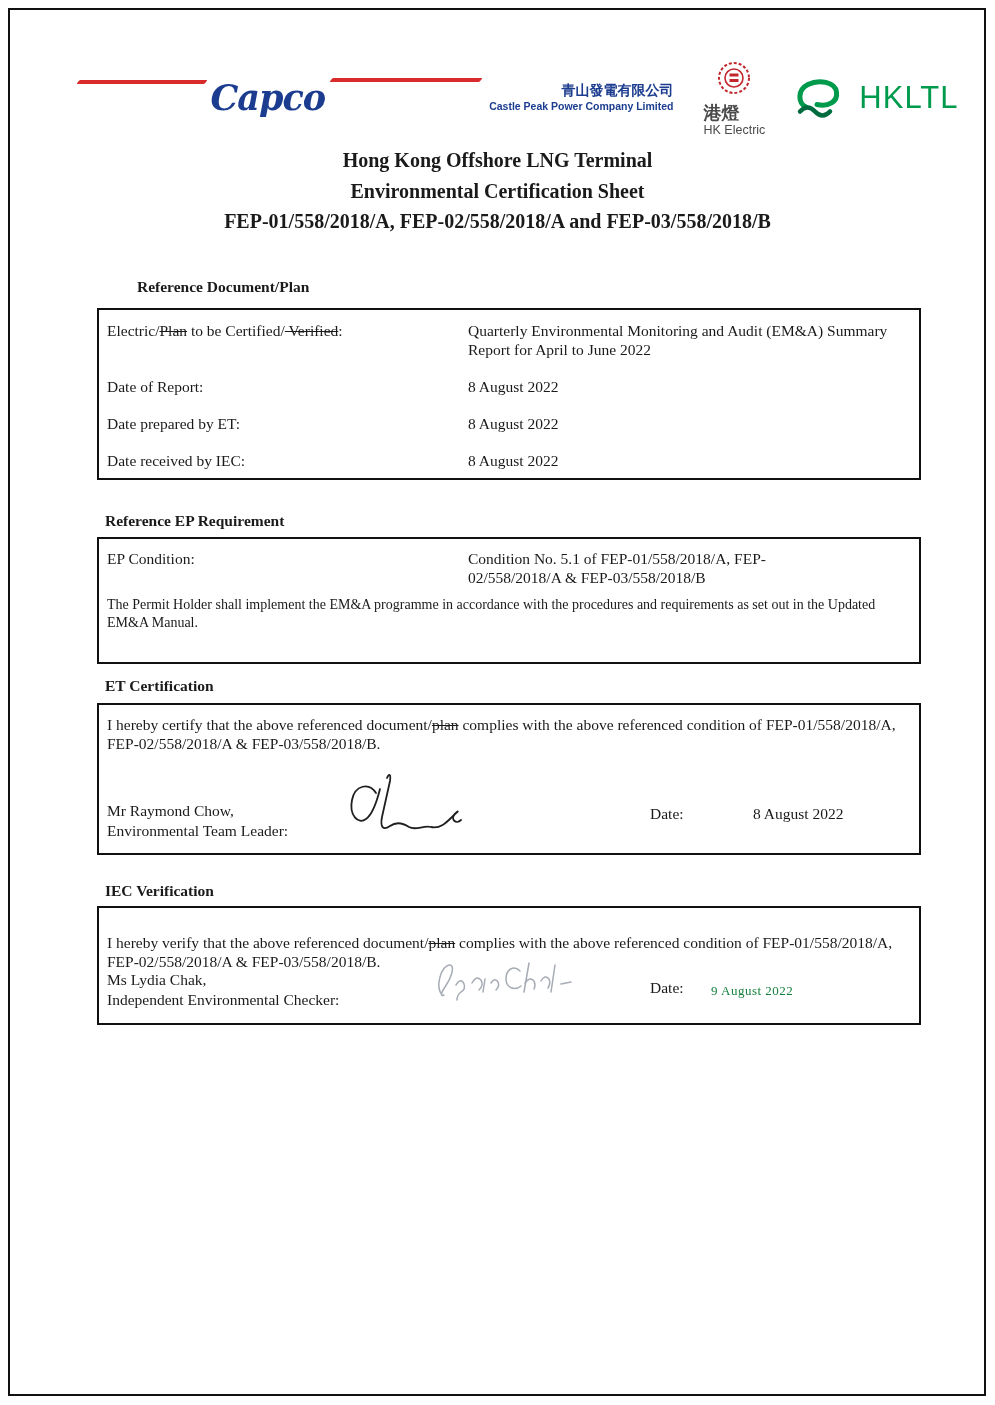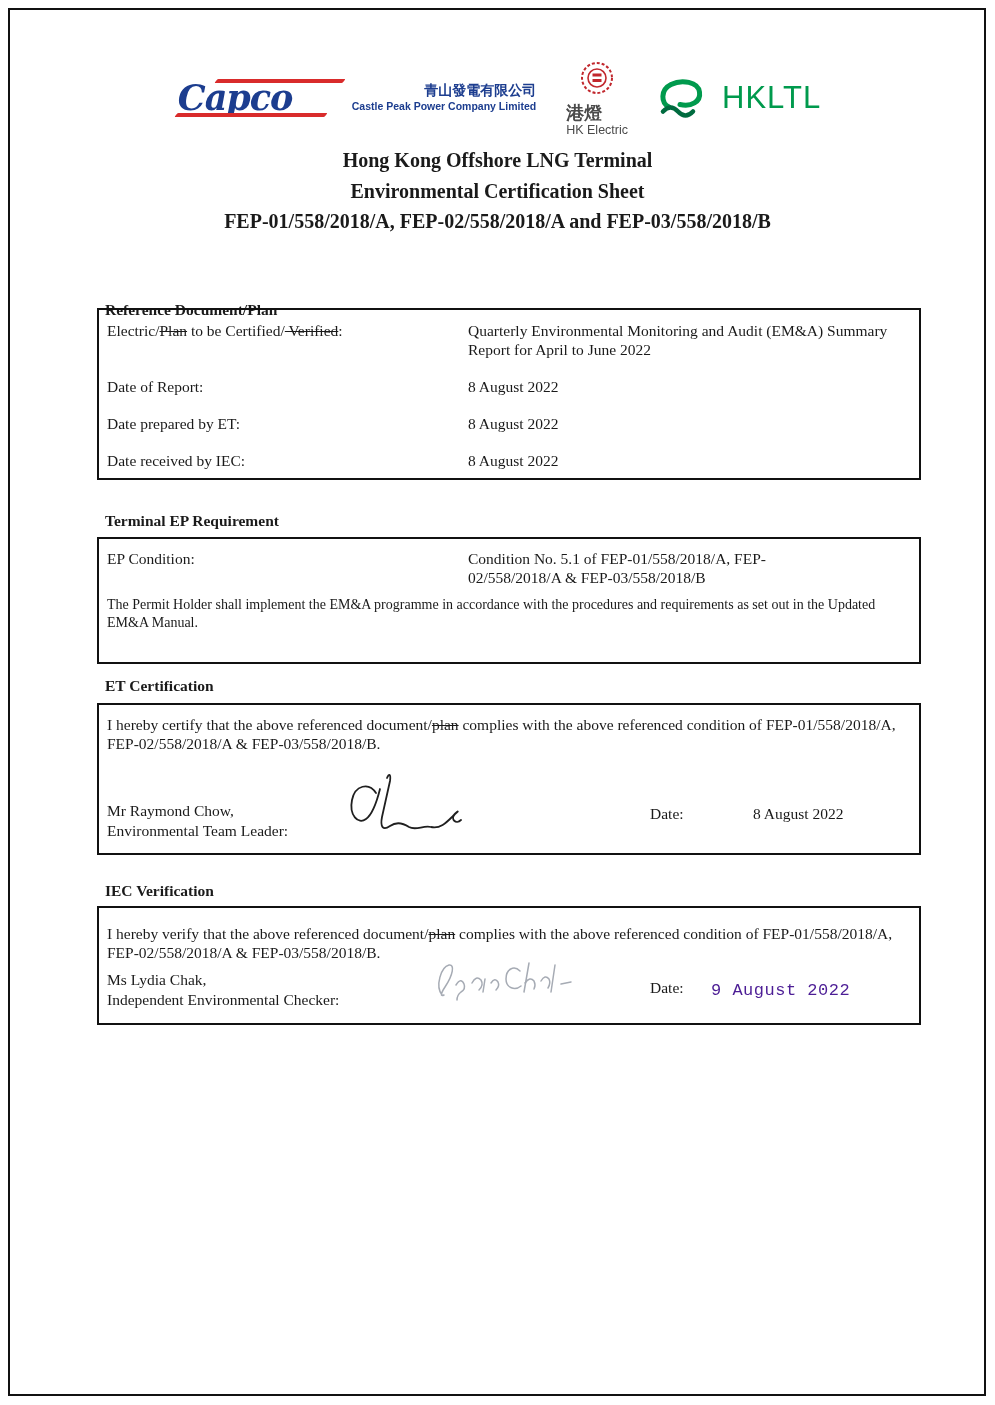--- a/index.html
+++ b/index.html
@@ -12,21 +12,21 @@
     position:absolute; left:8px; top:8px; width:978px; height:1388px;
     border:2px solid #111; box-sizing:border-box; pointer-events:none;
   }
 
   
   .logos-row {
     position:absolute; top:58px; left:0; width:100%;
     display:flex; justify-content:center; align-items:center; gap:16px;
   }
   .capco-block { display:flex; align-items:center; gap:8px; }
-  .capco-mark { display:flex; flex-direction:column; }
+  .capco-mark { display:flex; flex-direction:row; }
   .capco-rule { height:4px; background:#d92b2b; transform:skewX(-38deg); border-radius:1px; }
   .capco-rule.top { width:128px; margin-left:42px; margin-bottom:-3px; }
   .capco-rule.bottom { width:150px; margin-left:2px; margin-top:-2px; }
   .capco-word {
     font-family:"DejaVu Serif","Liberation Serif",serif; font-style:italic; font-weight:bold;
     font-size:35px; line-height:1.0; color:#1c3d8f; letter-spacing:-1px; padding:0 4px;
   }
   .capco-names { display:flex; flex-direction:column; justify-content:center; color:#1c3d8f;align-items:flex-end; }
   .capco-cn { font-family:"DejaVu Sans","Liberation Sans",sans-serif; font-weight:bold; font-size:14px; line-height:1.25; }
   .capco-en { font-family:"Liberation Sans",sans-serif; font-weight:bold; font-size:10.5px; line-height:1.3; }
@@ -43,21 +43,21 @@
   
   .title-block { position:absolute; top:145px; left:0; width:100%; text-align:center; }
   .title-line { font-weight:bold; font-size:20px; line-height:30.5px; }
 
   
   .sec-heading { position:absolute; left:105px; font-weight:bold; font-size:15.5px; }
   .box {
     position:absolute; left:97px; width:824px; box-sizing:border-box;
     border:2px solid #111; font-size:15.5px; line-height:19px;
   }
-  .h1-refdoc { top:301px; }
+  .h1-refdoc { top:278px;margin-left:32px; }
   .box1 { top:308px; height:172px; padding:11px 8px 0 8px; }
   .row2 { display:grid; grid-template-columns:361px 1fr; }
   .row2 + .row2 { margin-top:18px; }
   .cell-value { max-width:448px; }
   .ep-value { max-width:368px; }
   s, .struck { text-decoration:line-through; }
 
   .h2-refep { top:512px; }
   .box2 { top:537px; height:127px; padding:10px 8px 0 8px; }
   .ep-note { margin-top:9px; font-size:14px; line-height:18px; max-width:808px; }
@@ -68,27 +68,27 @@
   .sig-name { position:absolute; line-height:19.5px; }
   .sig-svg { position:absolute; }
   .date-label { position:absolute; }
   .date-value { position:absolute; }
   .box3 .sig-name { left:8px; top:96px; }
   .box3 .sig-svg { left:243px; top:66px; }
   .box3 .date-label { left:551px; top:99px; }
   .box3 .date-value { left:654px; top:99px; }
 
   .h4-iec { top:882px; }
-  .box4 { top:906px; height:119px; padding:16px 8px 0 8px; }
+  .box4 { top:906px; height:119px; padding:25px 8px 0 8px; }
   .box4 .sig-name { left:8px; top:62px; }
   .box4 .sig-svg { left:328px; top:46px; }
   .box4 .date-label { left:551px; top:70px; }
   .box4 .date-value {
     left:612px; top:73px;
-    font-family:Liberation Mono, monospace; font-size:17px; color:#4c1d95; letter-spacing:0.5px;
+    font-family:Liberation Serif, serif; font-size:13px; color:#15803d; letter-spacing:0.5px;
   }
 </style>
 </head>
 <body>
 
 <div class="page">
   <div class="page-border"></div>
 
   <div class="logos-row">
     <div class="capco-block">
@@ -144,21 +144,21 @@
     <div class="row2">
       <div class="cell-label">Date prepared by ET:</div>
       <div class="cell-value">8 August 2022</div>
     </div>
     <div class="row2">
       <div class="cell-label">Date received by IEC:</div>
       <div class="cell-value">8 August 2022</div>
     </div>
   </div>
 
-  <div class="sec-heading h2-refep">Terminal EP Requirement</div>
+  <div class="sec-heading h2-refep">Reference EP Requirement</div>
   <div class="box box2">
     <div class="row2">
       <div class="cell-label">EP Condition:</div>
       <div class="cell-value ep-value">Condition No. 5.1 of FEP-01/558/2018/A, FEP-02/558/2018/A &amp; FEP-03/558/2018/B</div>
     </div>
     <div class="ep-note">The Permit Holder shall implement the EM&amp;A programme in accordance with the procedures and requirements as set out in the Updated EM&amp;A Manual.</div>
   </div>
 
   <div class="sec-heading h3-etcert">ET Certification</div>
   <div class="box box3">

